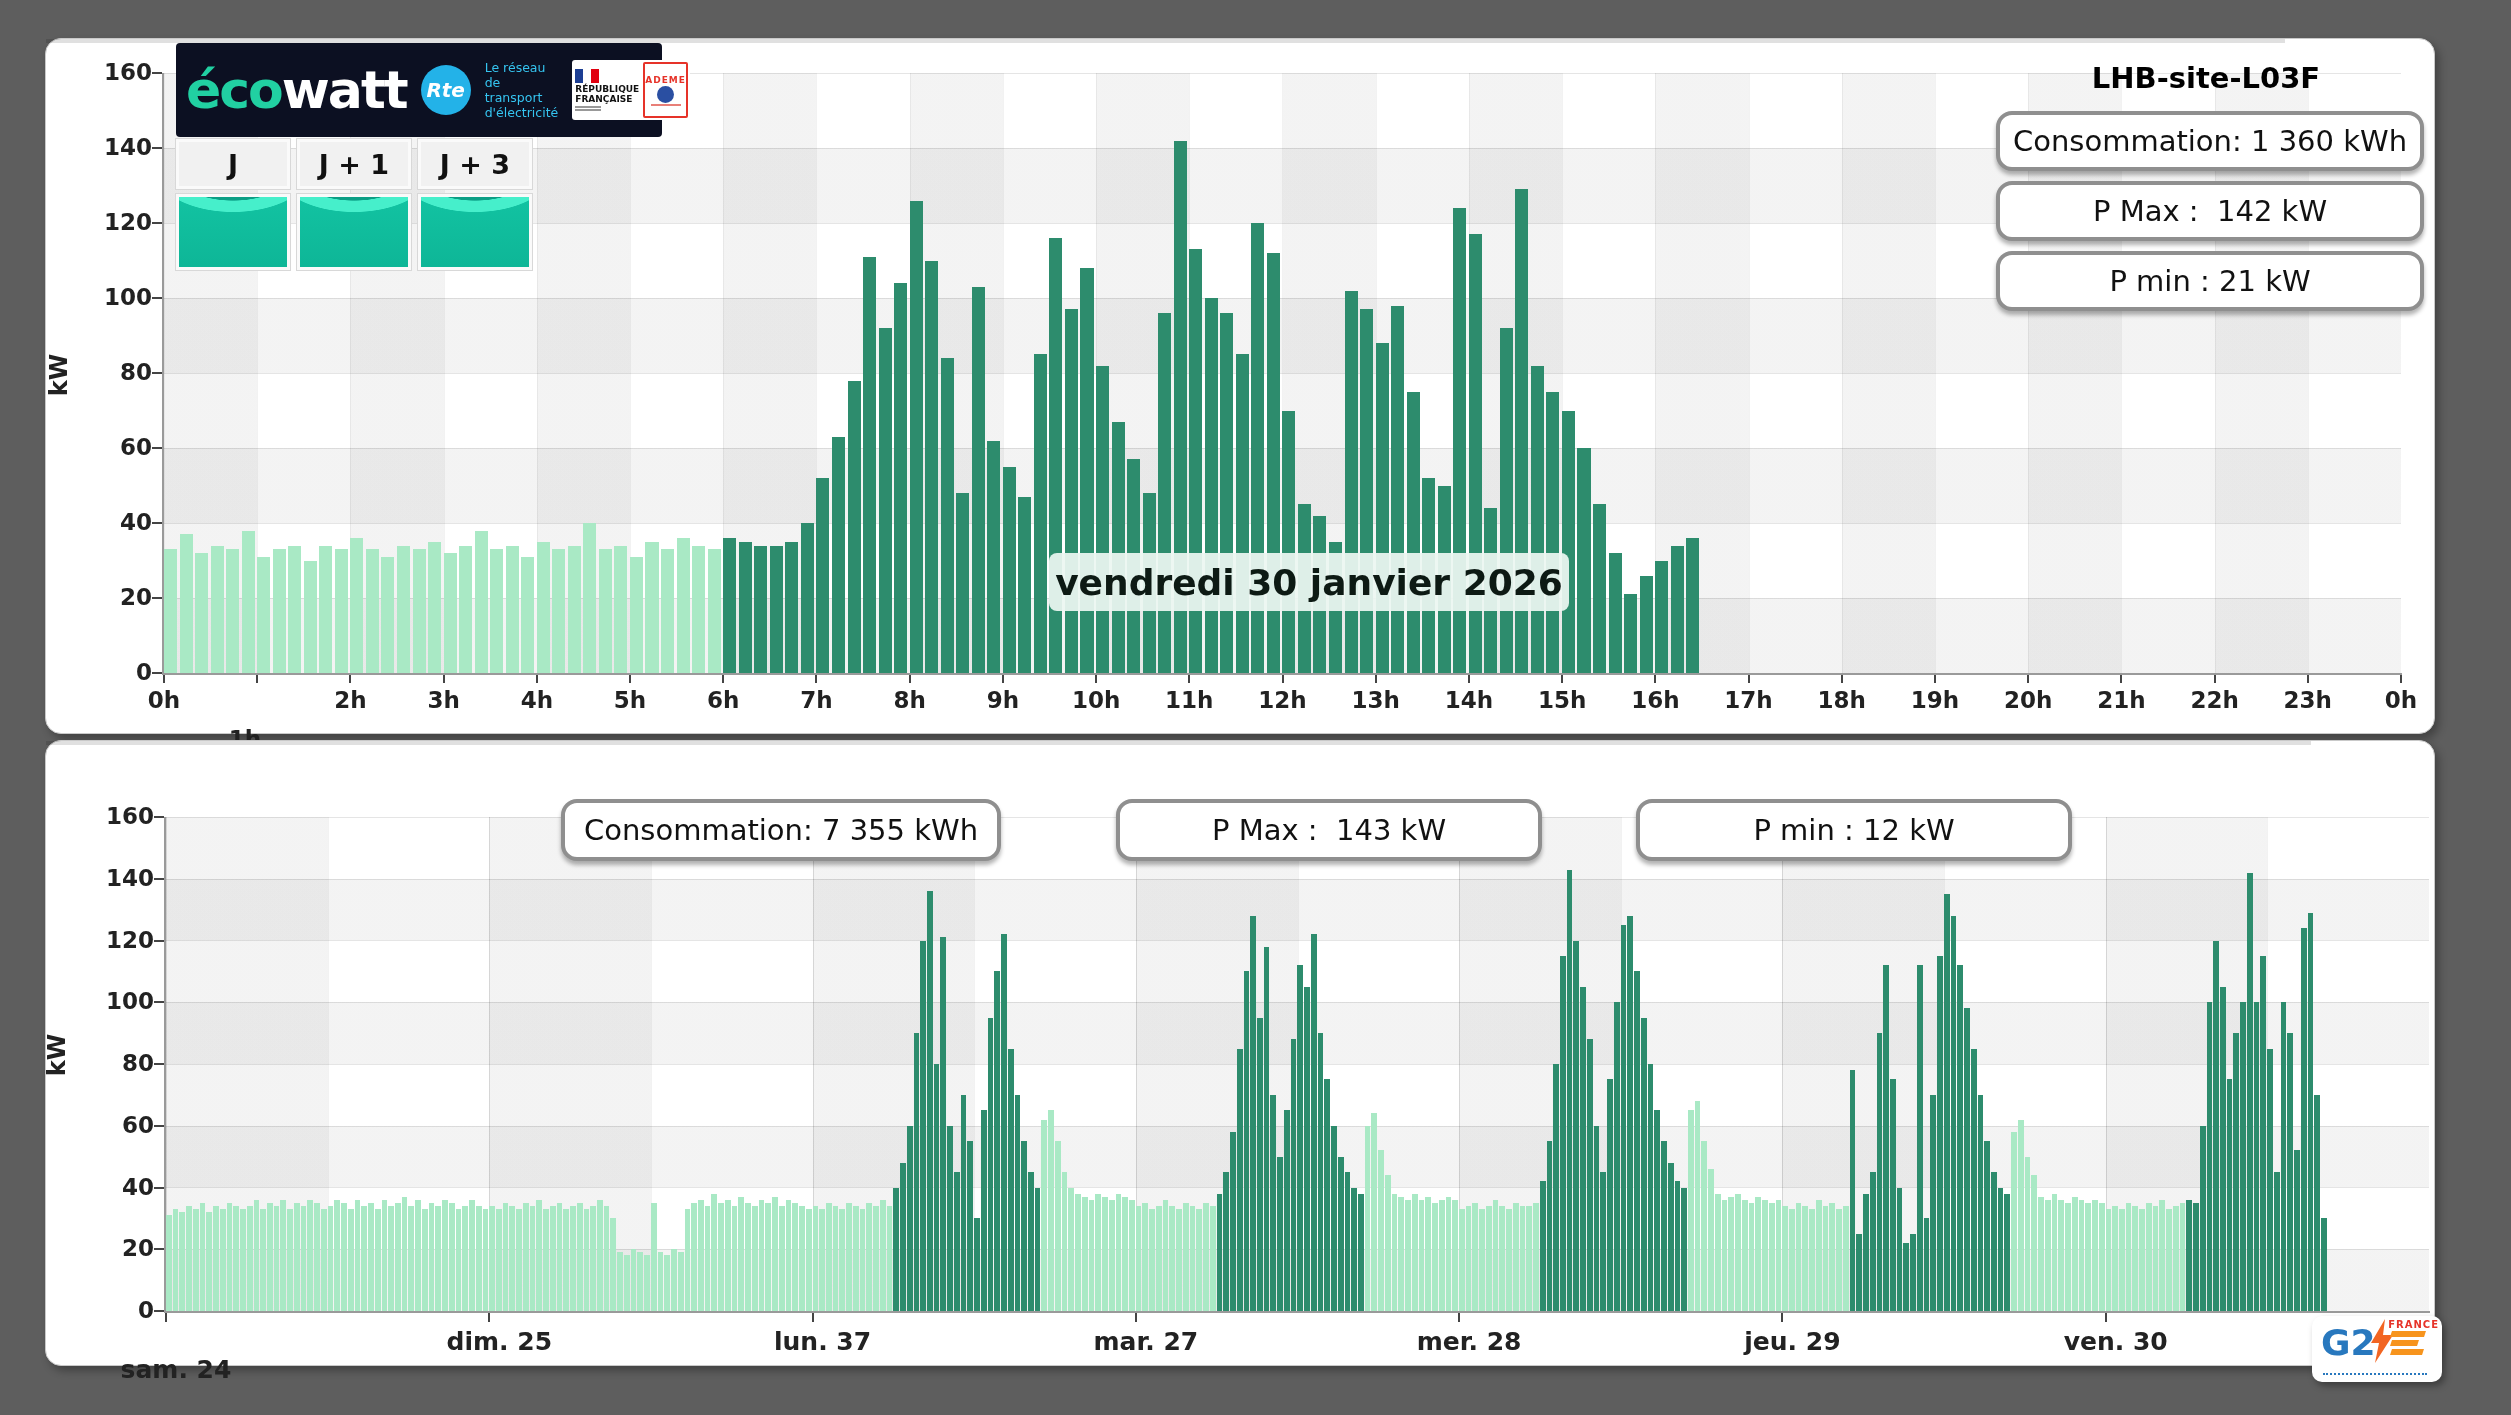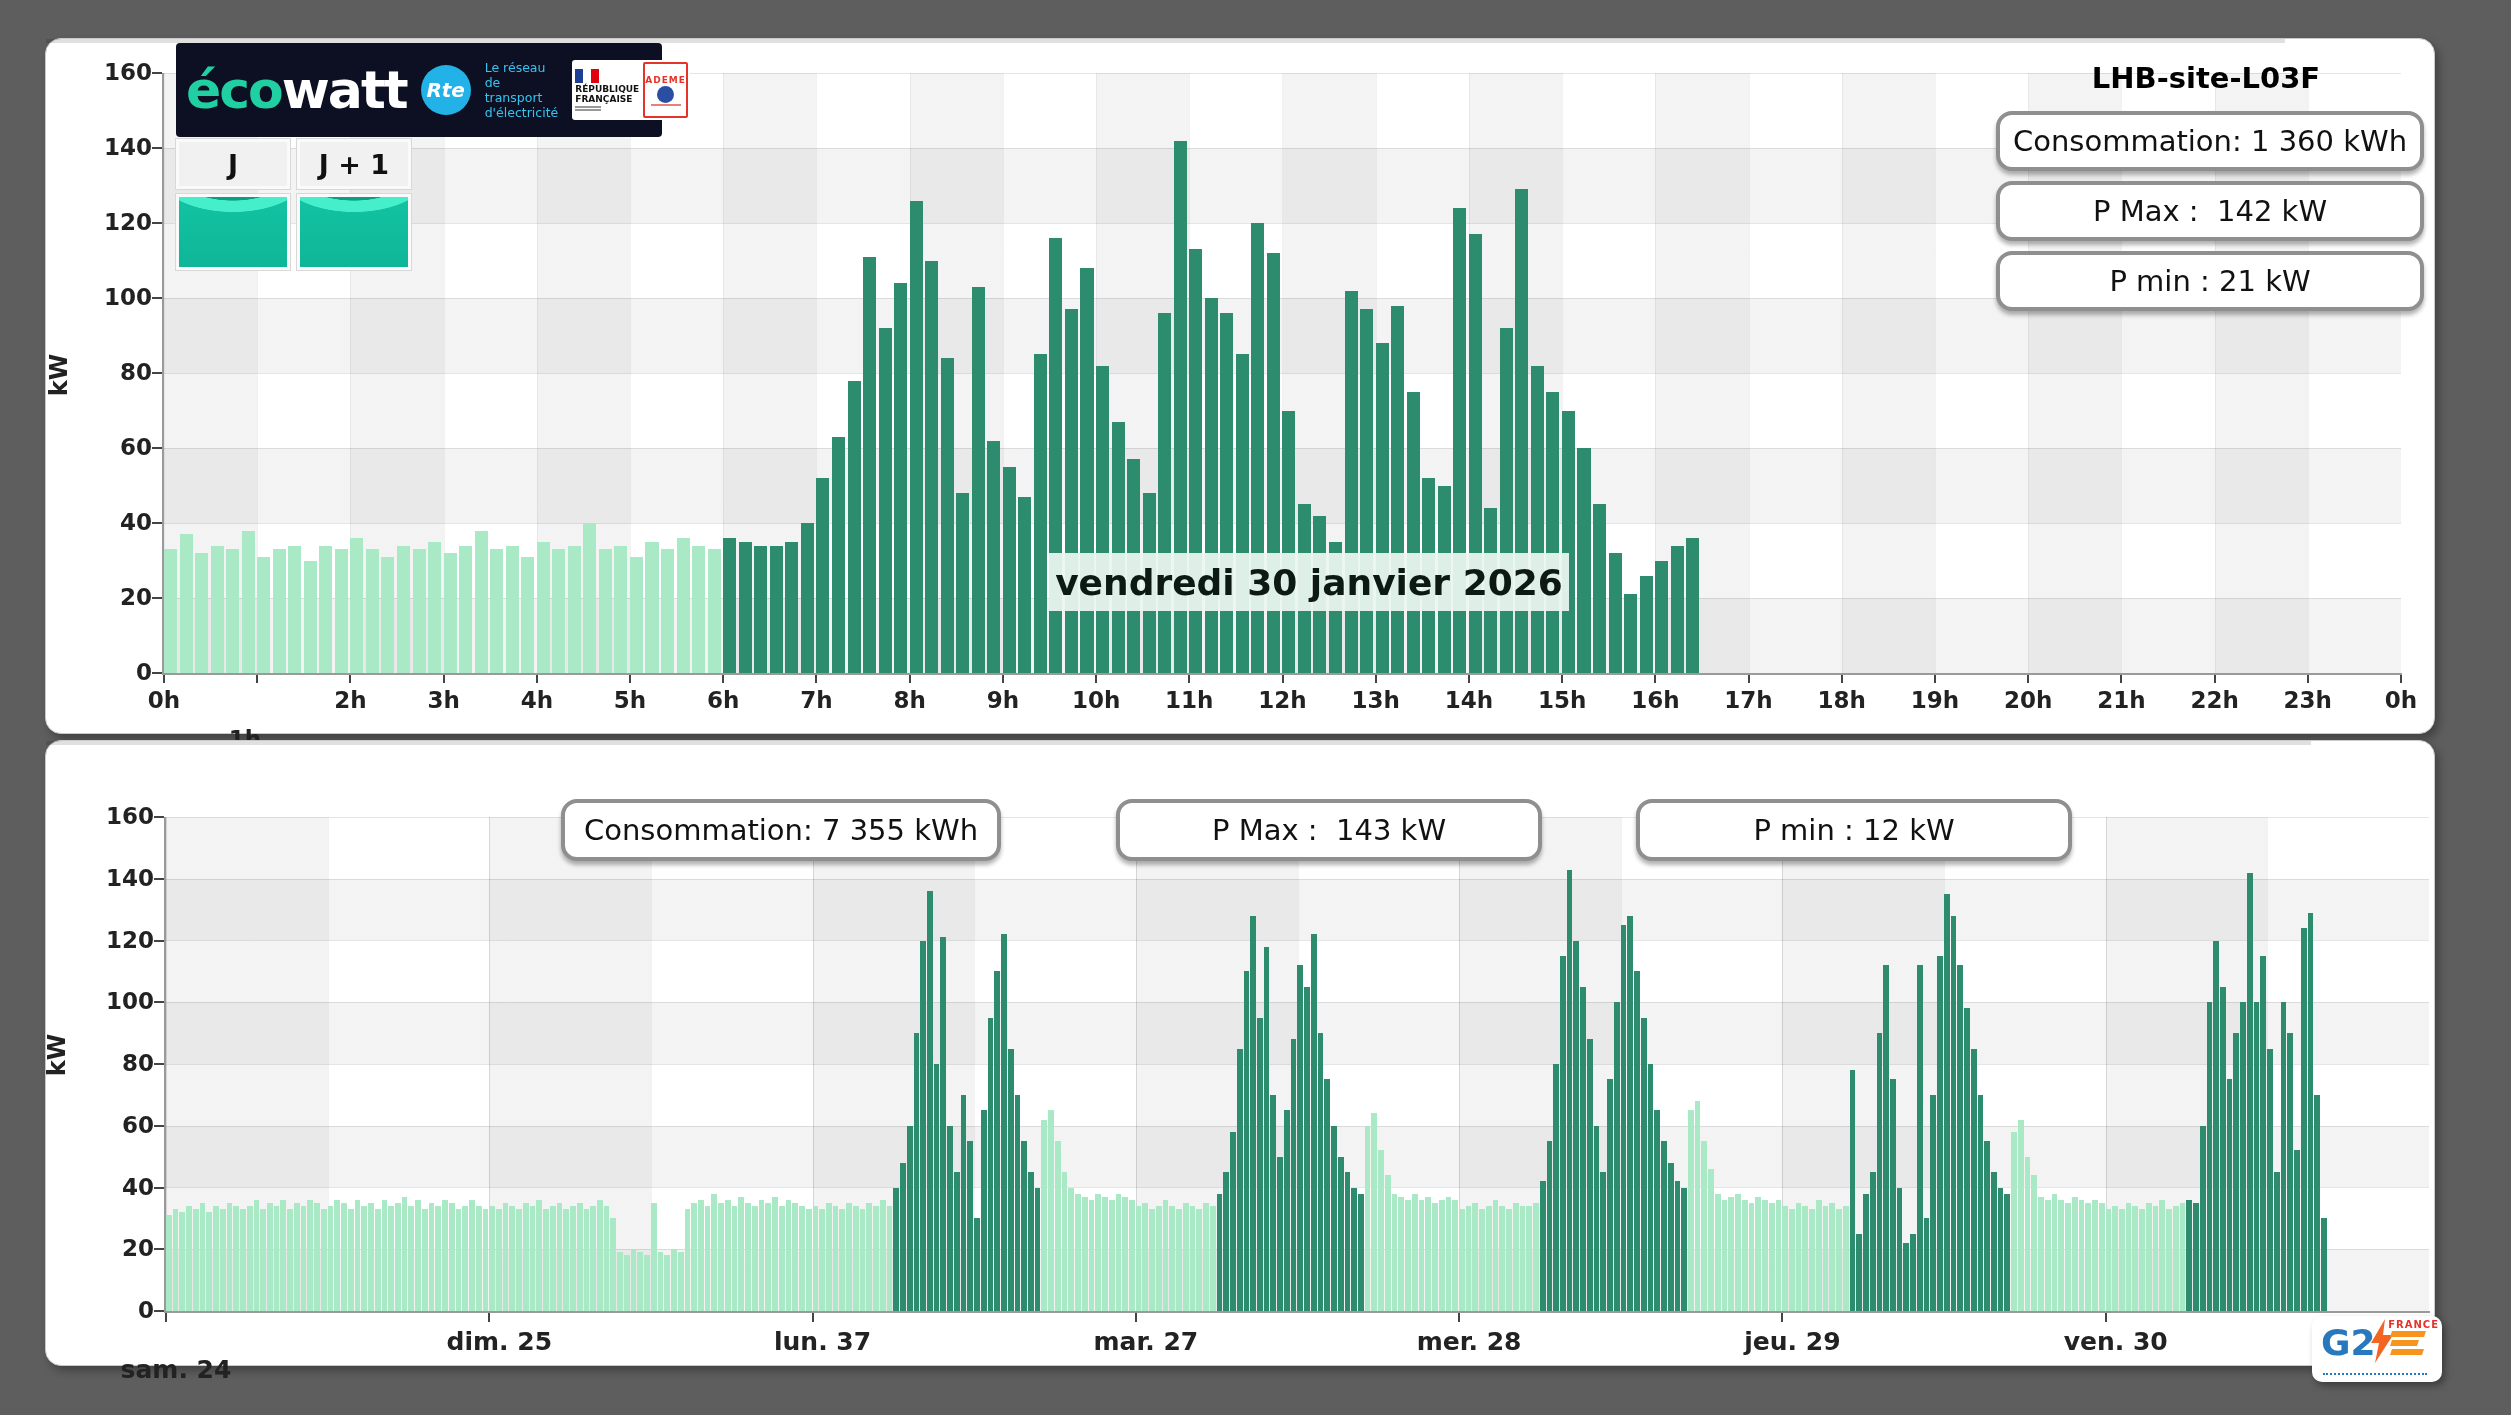--- a/index.html
+++ b/index.html
@@ -27,21 +27,21 @@
     box-shadow:0 4px 4px rgba(0,0,0,0.30);
     display:flex;align-items:center;justify-content:center;
     font-size:29px;color:#111;z-index:6;white-space:pre;
   }
   #site-title{
     position:absolute;left:1950px;top:22px;width:420px;text-align:center;
     font-size:29px;font-weight:700;color:#000;z-index:6;
   }
   #date-pill{
     position:absolute;left:1003px;top:514px;width:520px;height:58px;z-index:6;
-    background:rgba(236,246,241,0.93);border-radius:0;
+    background:rgba(236,246,241,0.93);border-radius:8px;
     display:flex;align-items:center;justify-content:center;
     font-size:36px;font-weight:700;color:#0d1a14;
   }
   
   #logo-banner{
     position:absolute;left:130px;top:4px;width:486px;height:94px;z-index:7;
     background:#0c1022;border-radius:4px;display:flex;align-items:center;gap:14px;
     padding:0 10px;box-sizing:border-box;
   }
   #brand{font-size:52px;font-weight:800;letter-spacing:-2px;line-height:1;}
@@ -137,20 +137,24 @@
     </div>
   </div>
 
   <div id="tiles">
     <div class="tile">
       <div class="tile-head">J</div>
       <div class="tile-img"></div>
     </div>
     <div class="tile">
       <div class="tile-head">J + 1</div>
+      <div class="tile-img"></div>
+    </div>
+    <div class="tile">
+      <div class="tile-head">J + 3</div>
       <div class="tile-img"></div>
     </div>
   </div>
 
   <div id="site-title">LHB-site-L03F</div>
   <div class="pill" style="left:1950px;top:72px;width:420px;height:52px;">Consommation: 1 360 kWh</div>
   <div class="pill" style="left:1950px;top:142px;width:420px;height:52px;">P Max :  142 kW</div>
   <div class="pill" style="left:1950px;top:212px;width:420px;height:52px;">P min : 21 kW</div>
 
   <div class="axis-unit" style="left:-8px;top:322px;">kW</div>

